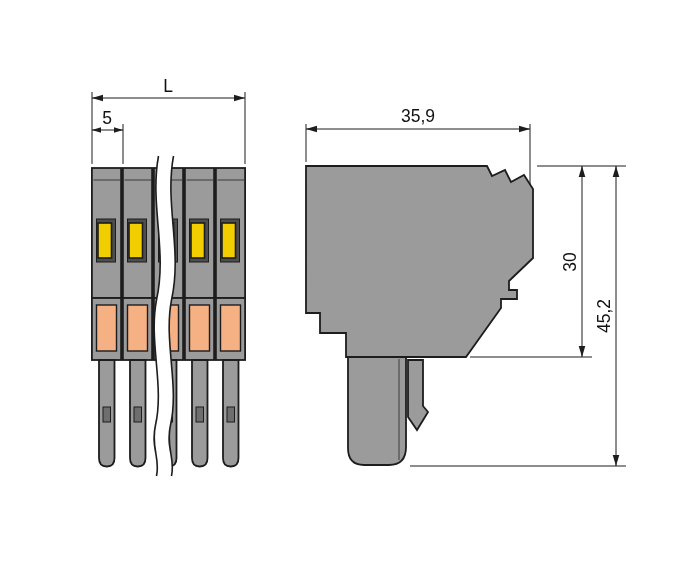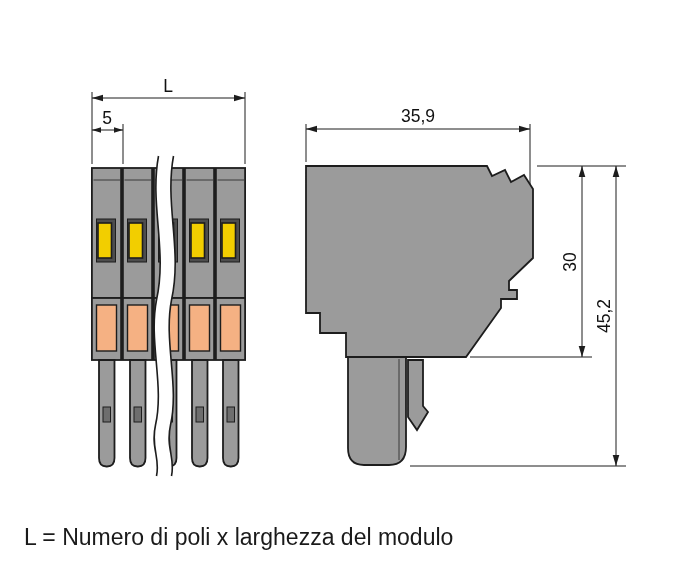--- a/index.html
+++ b/index.html
@@ -97,14 +97,13 @@
       <g>
         <line class="dim" x1="410" y1="466" x2="626" y2="466"></line>
         <line class="dim" x1="616" y1="166" x2="616" y2="466"></line>
         <polygon class="arrow" points="616,166 612.7,177 619.3,177"></polygon>
         <polygon class="arrow" points="616,466 612.7,455 619.3,455"></polygon>
         <text class="dimtext" x="610" y="316" text-anchor="middle" transform="rotate(-90 610 316)">45,2</text>
       </g>
     </g>
   </svg>
 
-  <div id="caption">L = Numero di poli x larghezza del modulo</div>
 </div>
 
 </body></html>

